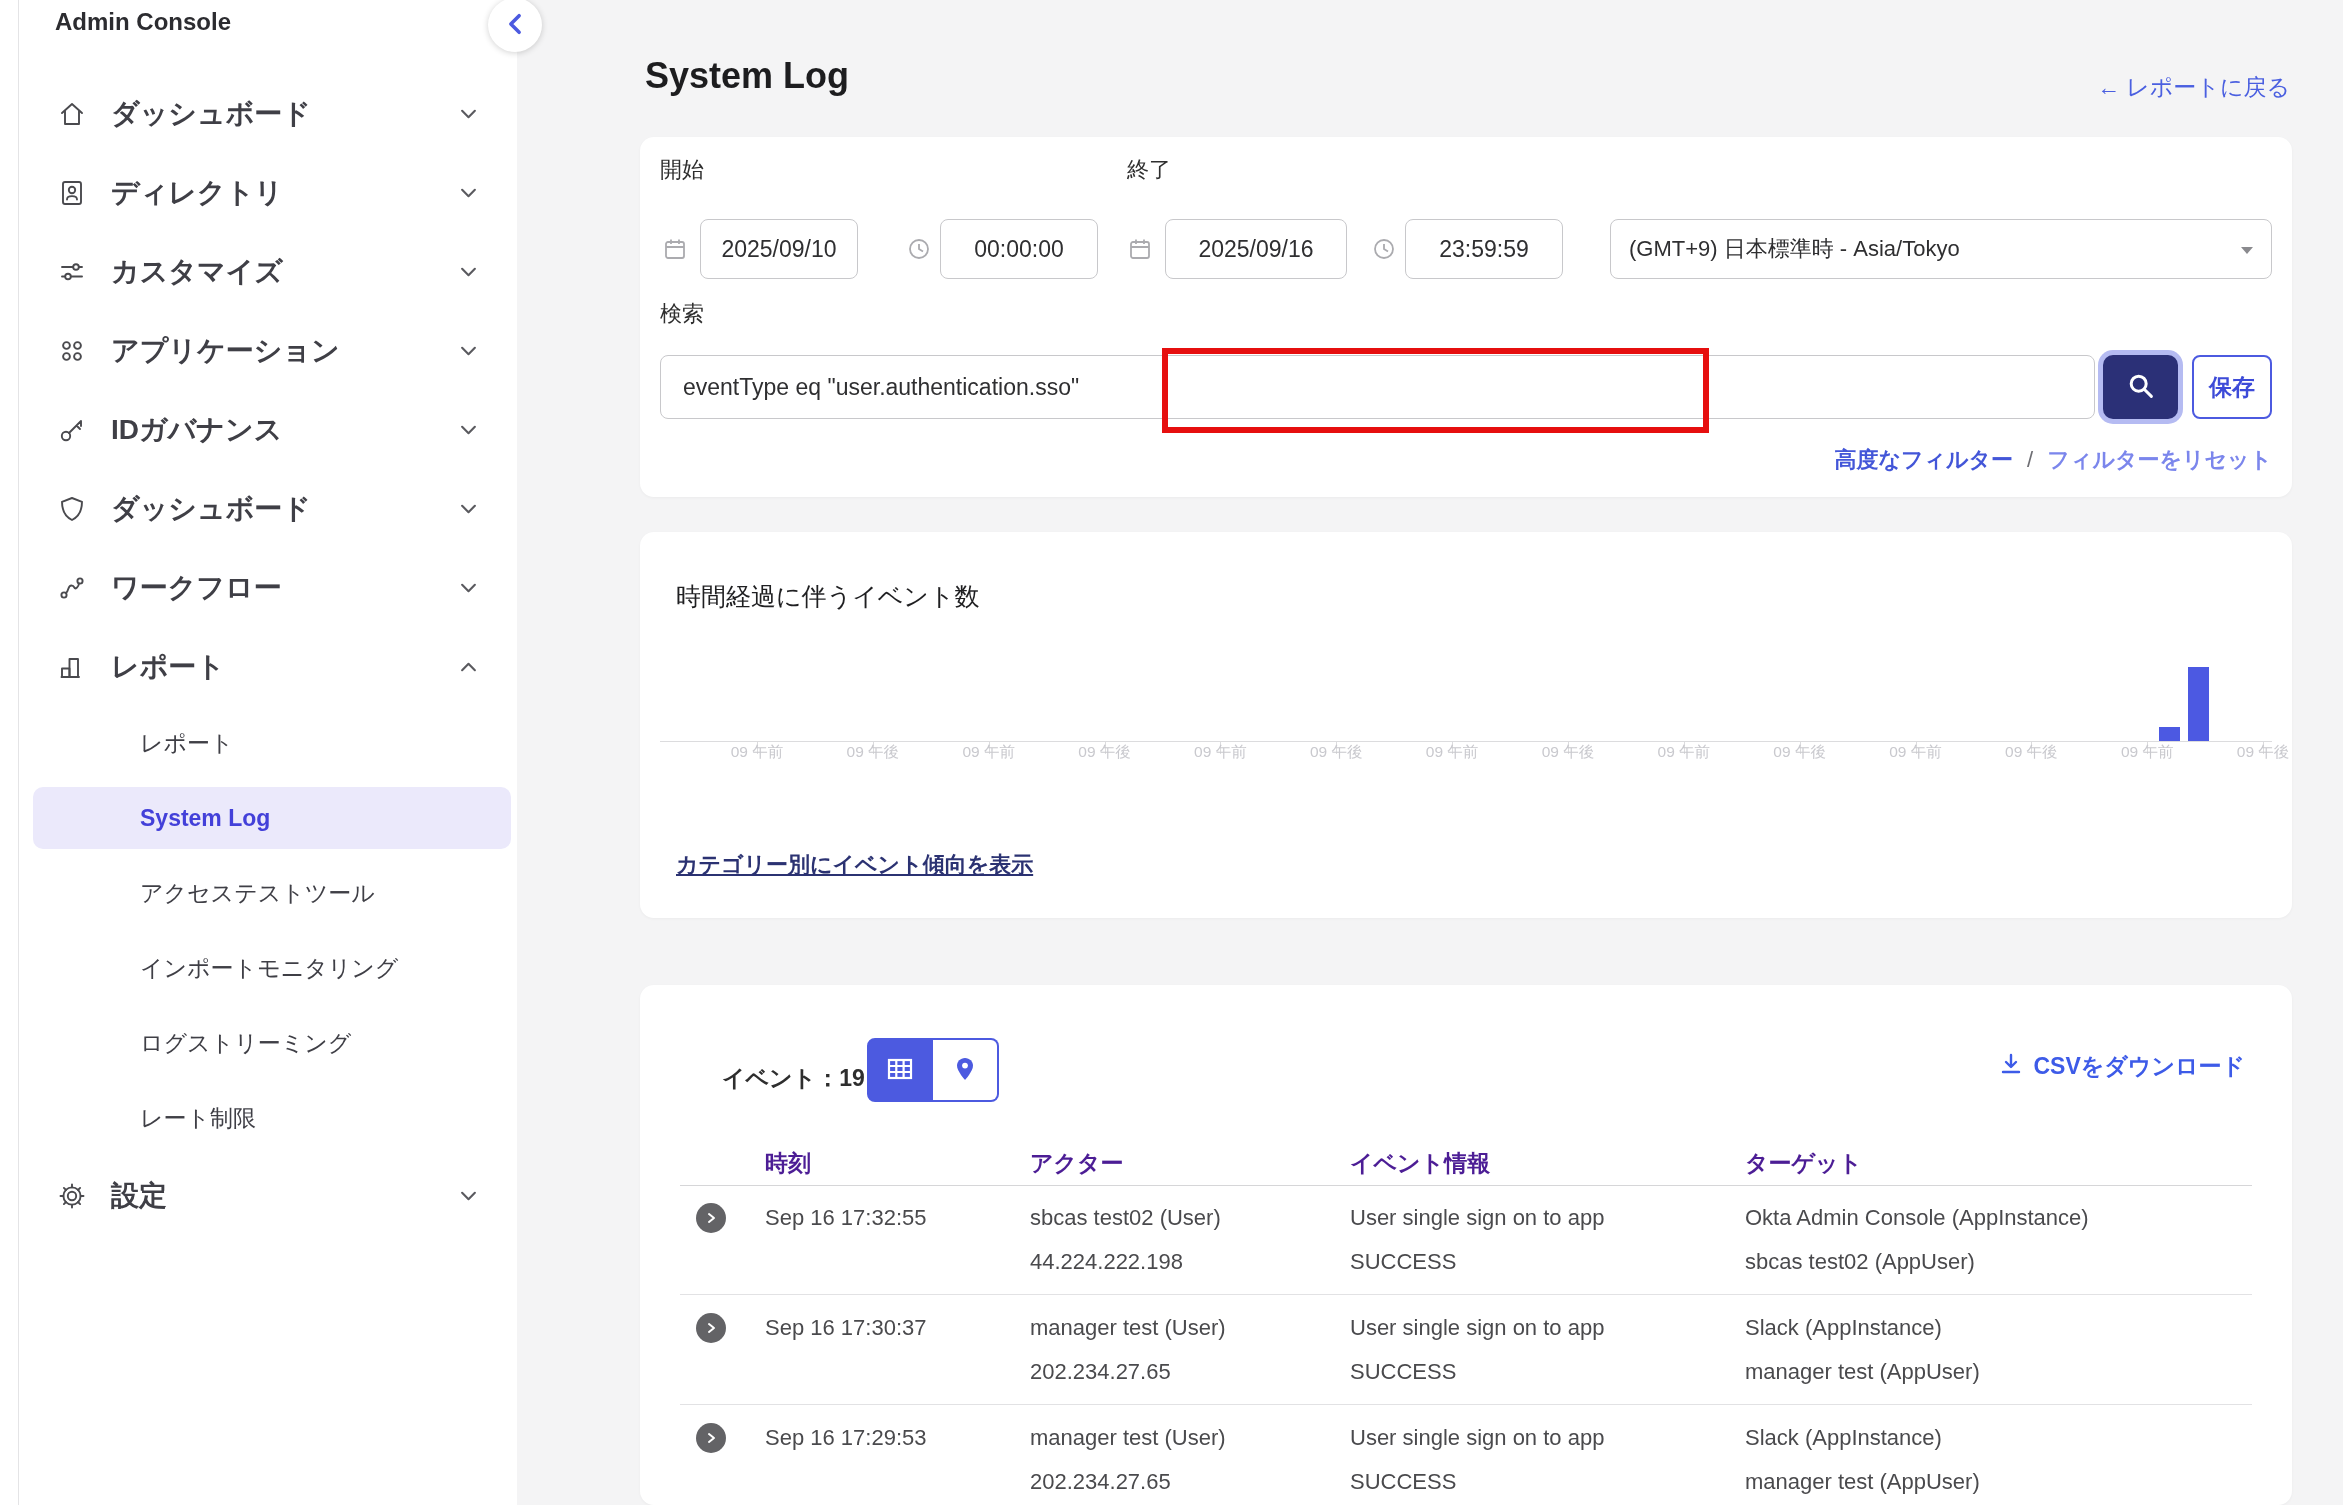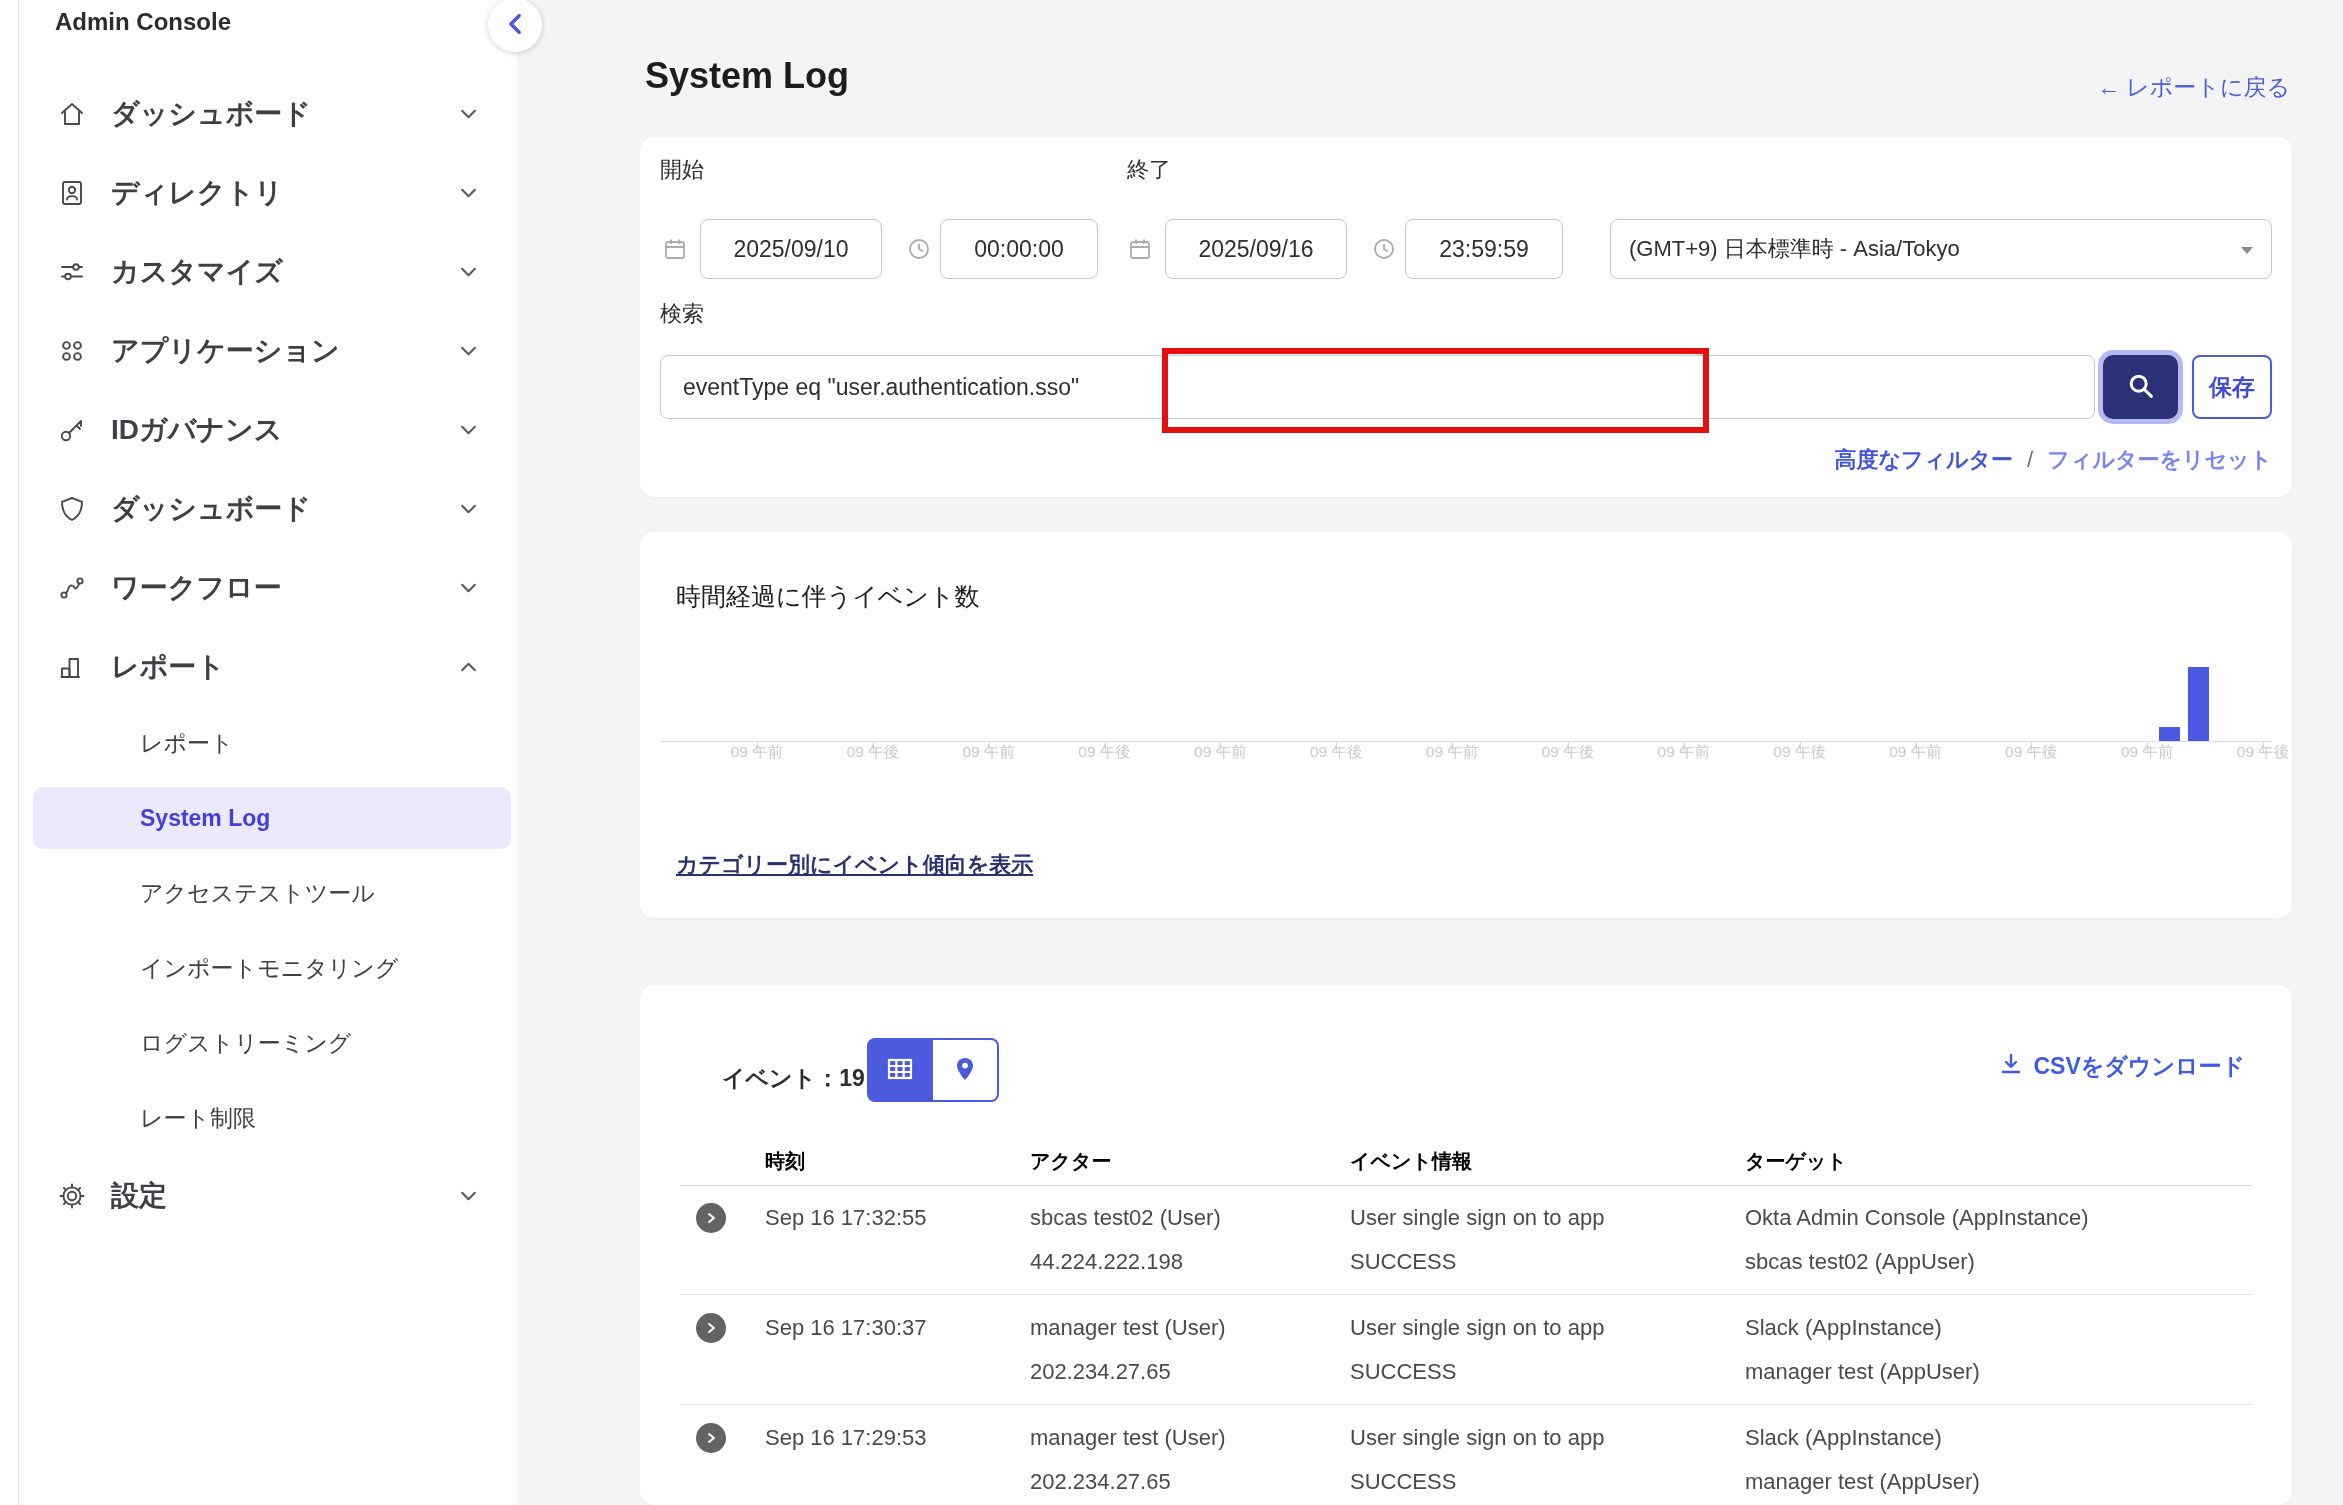--- a/index.html
+++ b/index.html
@@ -37,21 +37,21 @@
   .f-label{position:absolute;font-size:22px;color:#2e2e2e;}
   .lbl-start{left:20px;top:18px;}
   .lbl-end{left:487px;top:18px;}
   .lbl-search{left:20px;top:162px;}
   .mini-icon{position:absolute;width:26px;height:26px;color:#ababaf;}
   .mini-icon svg{width:26px;height:26px;}
   .ic-cal1{left:22px;top:99px;}  .ic-clk1{left:266px;top:99px;}
   .ic-cal2{left:487px;top:99px;} .ic-clk2{left:731px;top:99px;}
   .inputbox{position:absolute;height:60px;border:1px solid #c8c8cb;border-radius:8px;background:#fff;
     font-size:23px;color:#2f2f31;display:flex;align-items:center;justify-content:center;box-sizing:border-box;}
-  .in-date1{left:60px;top:82px;width:182px;}
+  .in-date1{left:60px;top:82px;width:158px;}
   .in-time1{left:300px;top:82px;width:158px;}
   .in-date2{left:525px;top:82px;width:182px;text-align:right;}
   .in-time2{left:765px;top:82px;width:158px;}
   .in-tz{left:970px;top:82px;width:662px;justify-content:flex-start;padding-left:18px;font-size:22px;cursor:pointer;}
   .tz-caret{position:absolute;right:18px;top:27px;width:0;height:0;border-left:6px solid transparent;
     border-right:6px solid transparent;border-top:7px solid #8a8a8e;}
   .search-input{position:absolute;left:20px;top:218px;width:1435px;height:64px;border:1px solid #c8c8cb;
     border-radius:8px;background:#fff;font-size:23px;color:#2f2f31;display:flex;align-items:center;
     padding-left:22px;box-sizing:border-box;}
   .search-btn{position:absolute;left:1463px;top:218px;width:75px;height:64px;background:var(--navy);
@@ -84,21 +84,21 @@
   .events-card{top:985px;height:520px;overflow:hidden;}
   .event-count{position:absolute;left:82px;top:78px;font-size:23px;color:#2e2e2e;font-weight:600;}
   .event-count b{font-weight:bold;}
   .view-toggle{position:absolute;left:227px;top:53px;height:64px;display:flex;}
   .vt-btn{width:66px;height:64px;box-sizing:border-box;display:flex;align-items:center;justify-content:center;cursor:pointer;}
   .vt-left{background:var(--accent);border:2px solid var(--accent);border-radius:8px 0 0 8px;}
   .vt-right{background:#fff;border:2px solid var(--accent);border-left:none;border-radius:0 8px 8px 0;}
   .csv-link{position:absolute;right:47px;top:66px;font-size:23px;font-weight:600;color:#3d5be8;
     text-decoration:none;cursor:pointer;display:flex;align-items:center;gap:10px;}
   .log-table{position:absolute;left:0;top:0;width:1652px;height:520px;}
-  .t-headcell{position:absolute;top:163px;font-size:20px;font-weight:bold;color:#000000;}
+  .t-headcell{position:absolute;top:163px;font-size:23px;font-weight:bold;color:#4c1d95;}
   .t-sep{position:absolute;left:40px;width:1572px;height:1px;background:#d6d6d8;}
   .log-row{position:absolute;left:0;width:1652px;height:110px;}
   .row-expand{position:absolute;left:56px;top:18px;width:30px;height:30px;border-radius:50%;
     background:#636366;border:none;cursor:pointer;display:flex;align-items:center;justify-content:center;}
   .cell{position:absolute;font-size:22px;color:#4a4a4d;white-space:nowrap;}
   .cell.l1{top:20px;} .cell.l2{top:64px;}
   .row-sep{position:absolute;left:40px;bottom:0;width:1572px;height:1px;background:#e2e2e4;}
 </style>
 </head>
 <body>

